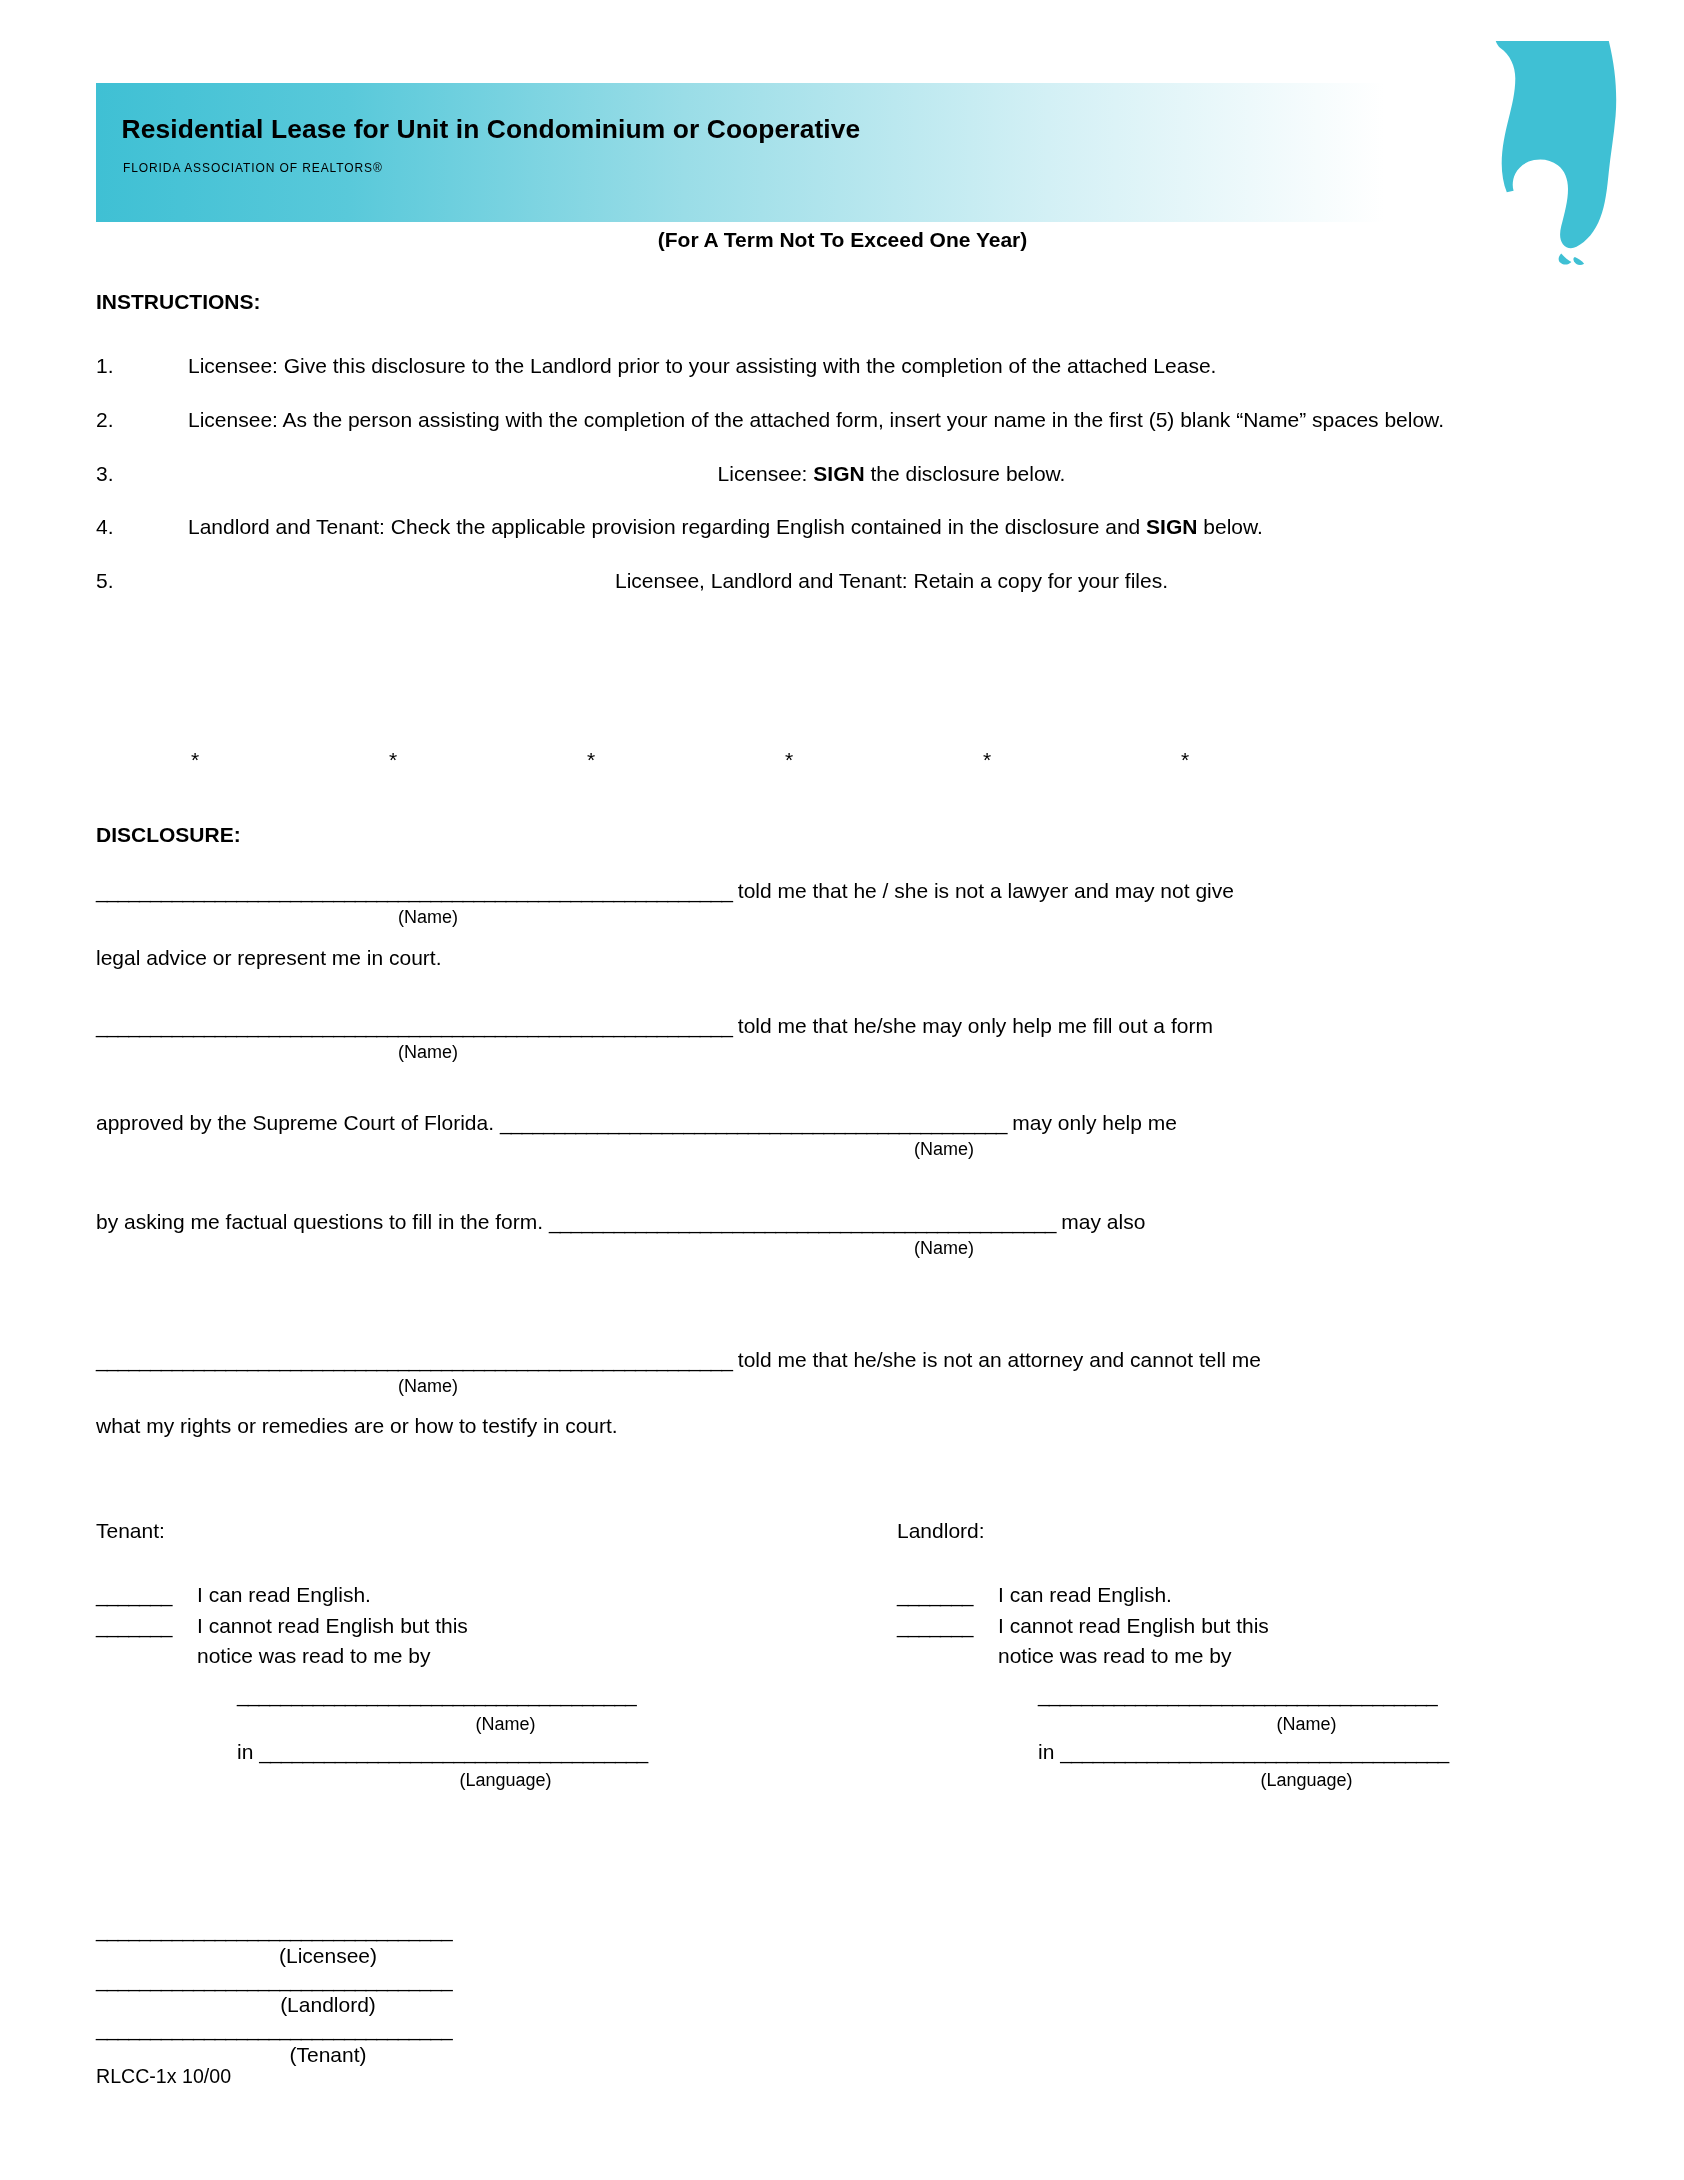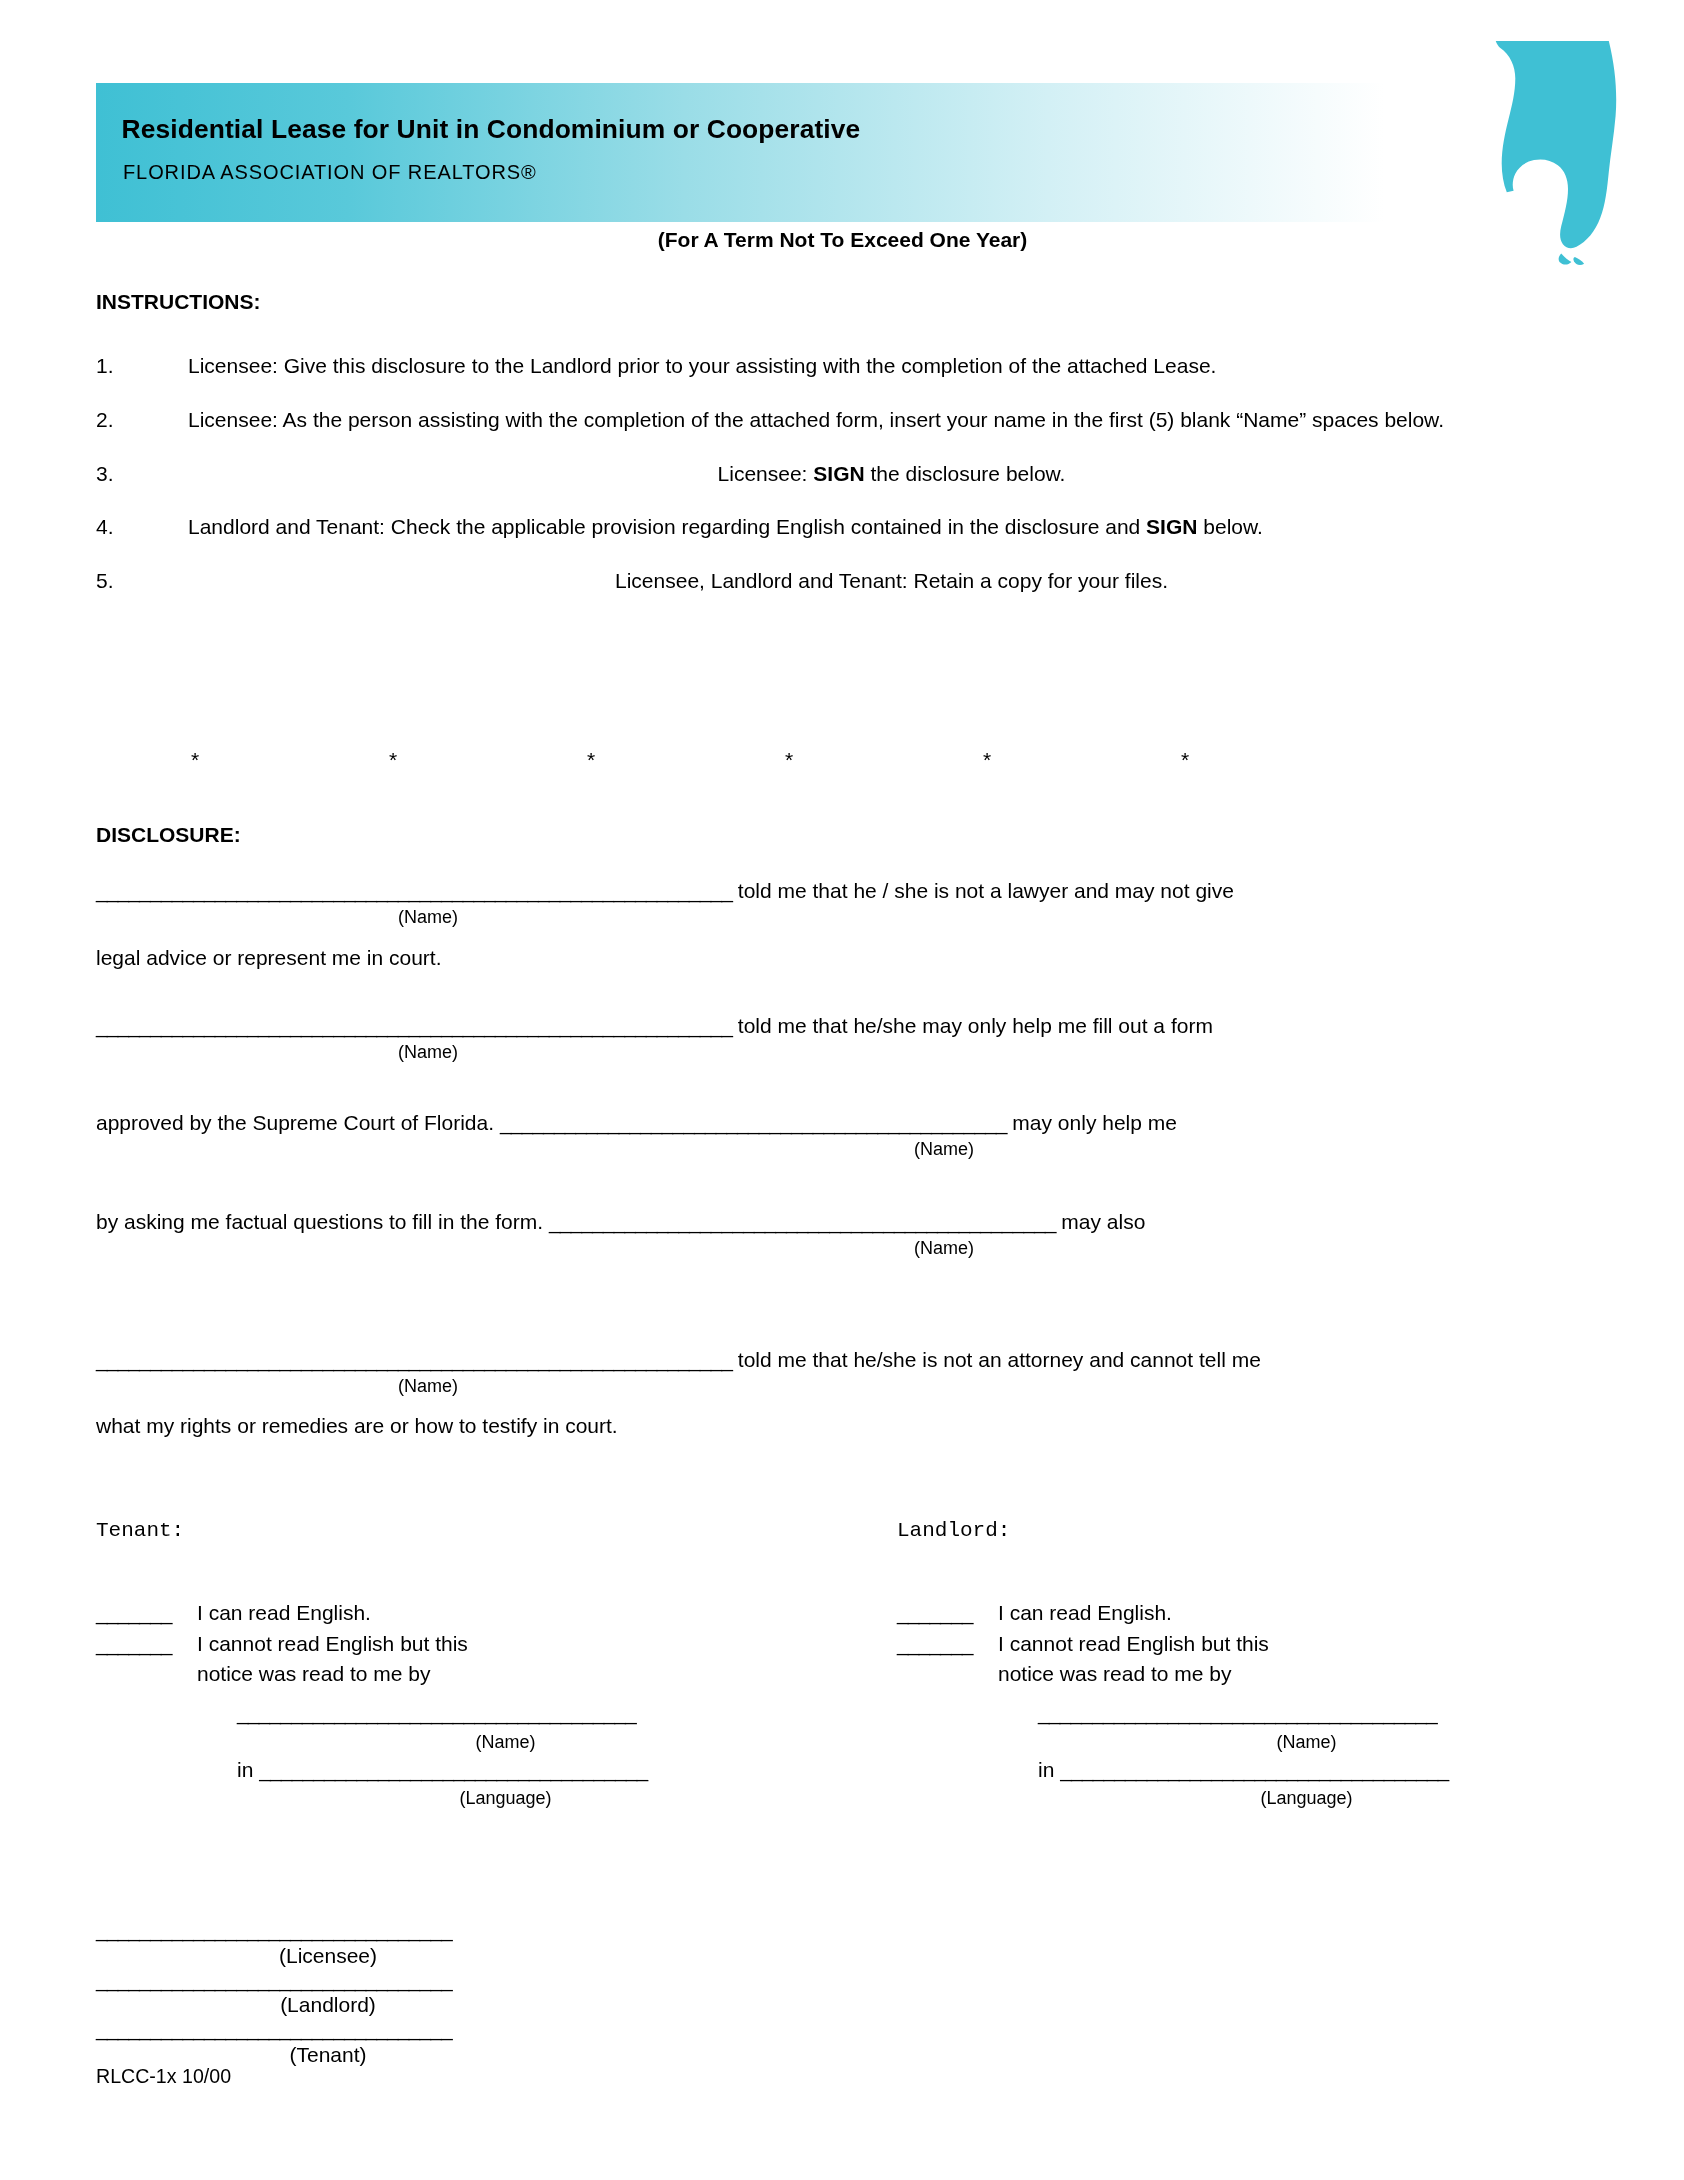--- a/index.html
+++ b/index.html
@@ -46,21 +46,21 @@
     font-size: 26.4px;
     font-weight: bold;
     letter-spacing: 0.1px;
     color: #000000;
     white-space: nowrap;
   }
   .header-sub {
     position: absolute;
     left: 27px;
     top: 78px;
-    font-size: 20px;
+    font-size: 12px;
     letter-spacing: 0.9px;
     color: #000000;
     white-space: nowrap;
   }
   .fl-shape {
     position: absolute;
     left: 1370px;
     top: -49px;
     width: 221px;
     height: 247px;
@@ -152,21 +152,21 @@
 
   
   .party-col {
     position: absolute;
     font-size: 21px;
     line-height: 1.45;
   }
   #tenant-col { left: 96px; top: 1516px; width: 767px; }
   #landlord-col { left: 897px; top: 1516px; width: 767px; }
 
-  .party-head { margin-bottom: 52px; font-family: Liberation Mono, monospace; }
+  .party-head { margin-bottom: 34px; }
   .opt-row { display: flex; align-items: flex-start; }
   .opt-blank {
     width: 101px;
     flex: 0 0 101px;
     letter-spacing: -0.9px;
   }
   .opt-text { flex: 1 1 auto; }
   .sig-line-block {
     margin-top: 8.5px;
     padding-left: 141px;

